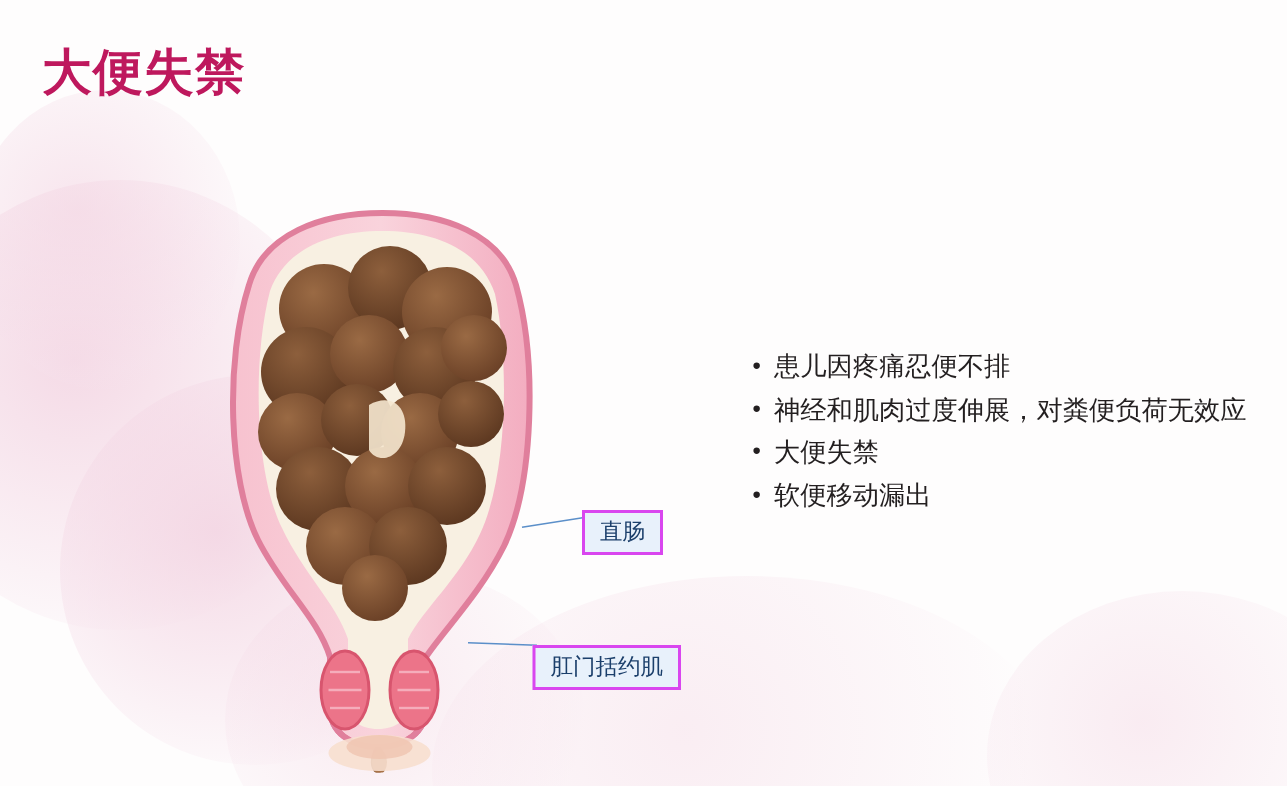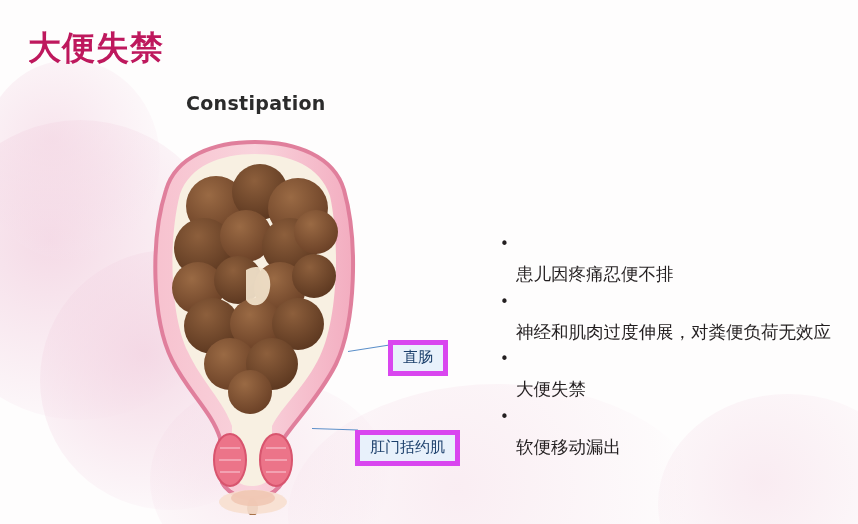--- a/index.html
+++ b/index.html
@@ -63,21 +63,21 @@
     top: 120px;
     width: 270px;
     height: 395px;
   }
   .figure svg { display: block; }
 
   
   .callout {
     position: absolute;
     background: #e8f1fb;
-    border: 5px solid #d946ef;
+    border: 2px solid #d946ef;
     color: #1b3f6b;
     font-size: 15px;
     font-family: "DejaVu Sans", sans-serif;
     padding: 4px 10px 5px 10px;
     white-space: nowrap;
     line-height: 1.1;
   }
   .callout.rectum { left: 388px; top: 340px; }
   .callout.sphincter { left: 355px; top: 430px; }
   .leader {
@@ -105,37 +105,36 @@
     align-items: flex-start;
     margin-bottom: 2px;
   }
   .bullet .dot {
     flex: 0 0 auto;
     width: 16px;
     font-size: 15px;
     line-height: 1.6;
     color: #231f20;
   }
-  .bullet .txt { flex: 1 1 auto; margin-top: 29px; }
+  .bullet .txt { flex: 1 1 auto; }
 </style>
 </head>
 <body>
 
 <div class="slide">
 
   <div class="bg-flower f1"></div>
   <div class="bg-flower f2"></div>
   <div class="bg-flower f3"></div>
   <div class="bg-flower f4"></div>
   <div class="bg-flower f5"></div>
   <div class="bg-flower f6"></div>
 
   <div class="title">大便失禁</div>
 
-  <div class="figure-caption">Constipation</div>
 
   <div class="figure">
     <svg width="270" height="395" viewBox="0 0 270 395" xmlns="http://www.w3.org/2000/svg">
       <defs>
         <radialGradient id="stoolA" cx="38%" cy="32%" r="72%">
           <stop offset="0%" stop-color="#9a6a44"></stop>
           <stop offset="100%" stop-color="#6a4026"></stop>
         </radialGradient>
         <radialGradient id="stoolB" cx="40%" cy="30%" r="70%">
           <stop offset="0%" stop-color="#8d5f3c"></stop>

